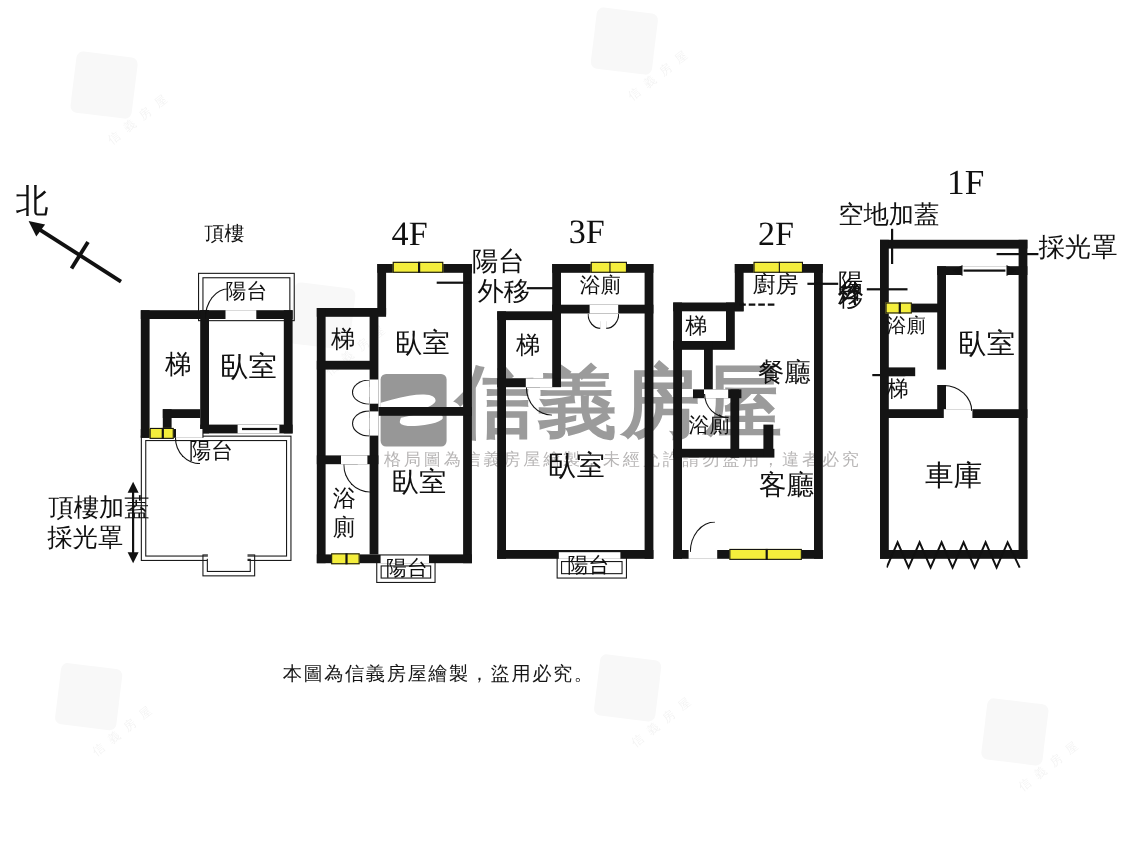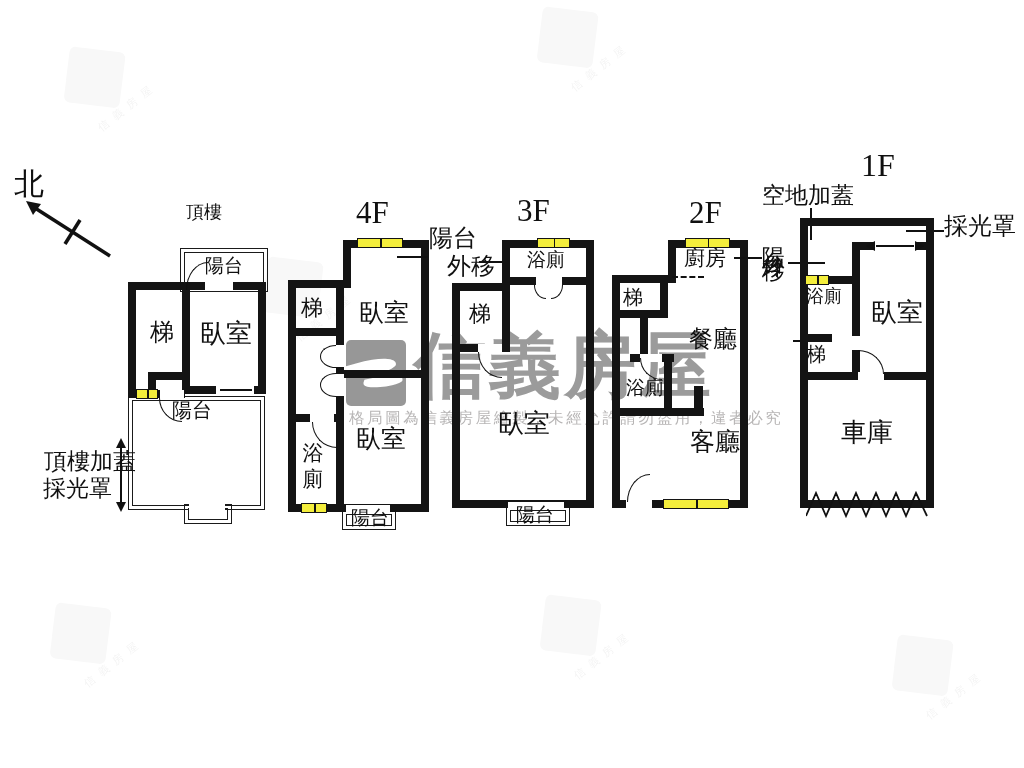--- a/index.html
+++ b/index.html
@@ -160,21 +160,21 @@
     <div class="semiL" style="left:320px;top:345px;width:16px;height:23px"></div>
     <div class="semiL" style="left:320px;top:373px;width:16px;height:24px"></div>
     <div class="arc sw" style="left:312px;top:422px;width:25px;height:26px"></div>
     <div class="lbl" style="left:301px;top:296px;font-size:22px">梯</div>
     <div class="lbl" style="left:359px;top:299px;font-size:25px">臥室</div>
     <div class="lbl bathv" style="left:301px;top:441px;width:24px;font-size:21px">浴廁</div>
     <div class="lbl" style="left:356px;top:425px;font-size:25px">臥室</div>
     <div class="lbl" style="left:351px;top:508px;font-size:19px">陽台</div>
 
     <div class="lbl" style="left:429px;top:226px;font-size:24px">陽台</div>
-    <div class="lbl" style="left:447px;top:254px;font-size:24px">外移</div>
+    <div class="lbl" style="left:434px;top:254px;font-size:24px">外移</div>
     <div class="hline" style="left:397px;top:256px;width:31px"></div>
     <div class="hline" style="left:479px;top:261px;width:29px"></div>
 
     <div class="lbl" style="left:517px;top:194px;font-size:31px">3F</div>
     <div class="thin" style="left:506px;top:506px;width:62px;height:18px">
         <div class="in"></div>
       </div>
     <div class="w" style="left:502px;top:240px;width:92px;height:8px"></div>
     <div class="w" style="left:586px;top:240px;width:8px;height:268px"></div>
     <div class="w" style="left:502px;top:240px;width:8px;height:50px"></div>
@@ -253,15 +253,16 @@
     <div class="lbl" style="left:806px;top:287px;font-size:18px">浴廁</div>
     <div class="lbl" style="left:871px;top:299px;font-size:26px">臥室</div>
     <div class="lbl" style="left:806px;top:344px;font-size:20px">梯</div>
     <div class="lbl" style="left:841px;top:419px;font-size:26px">車庫</div>
     <svg style="position:absolute;left:806px;top:490px" width="124" height="28">
       <polyline points="0,26 10,3 20,26 30,3 40,26 50,3 60,26 70,3 80,26 90,3 100,26 110,3 121,26" fill="none" stroke="#111" stroke-width="1.8"></polyline>
     </svg>
   </div>
 
   <div class="plane" id="footer">
+    <div class="disc" style="top:600px">本圖為信義房屋繪製，盜用必究。</div>
   </div>
 
 </div>
 
 </body></html>

